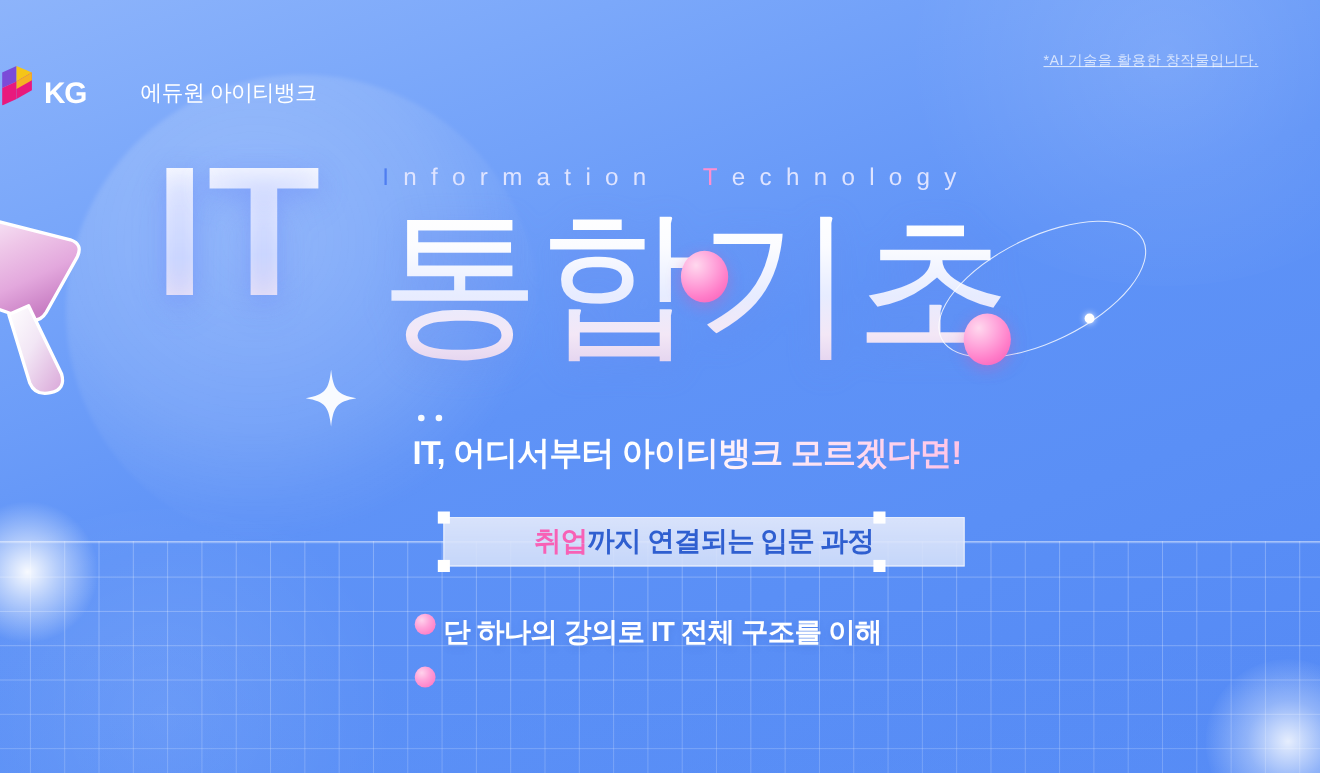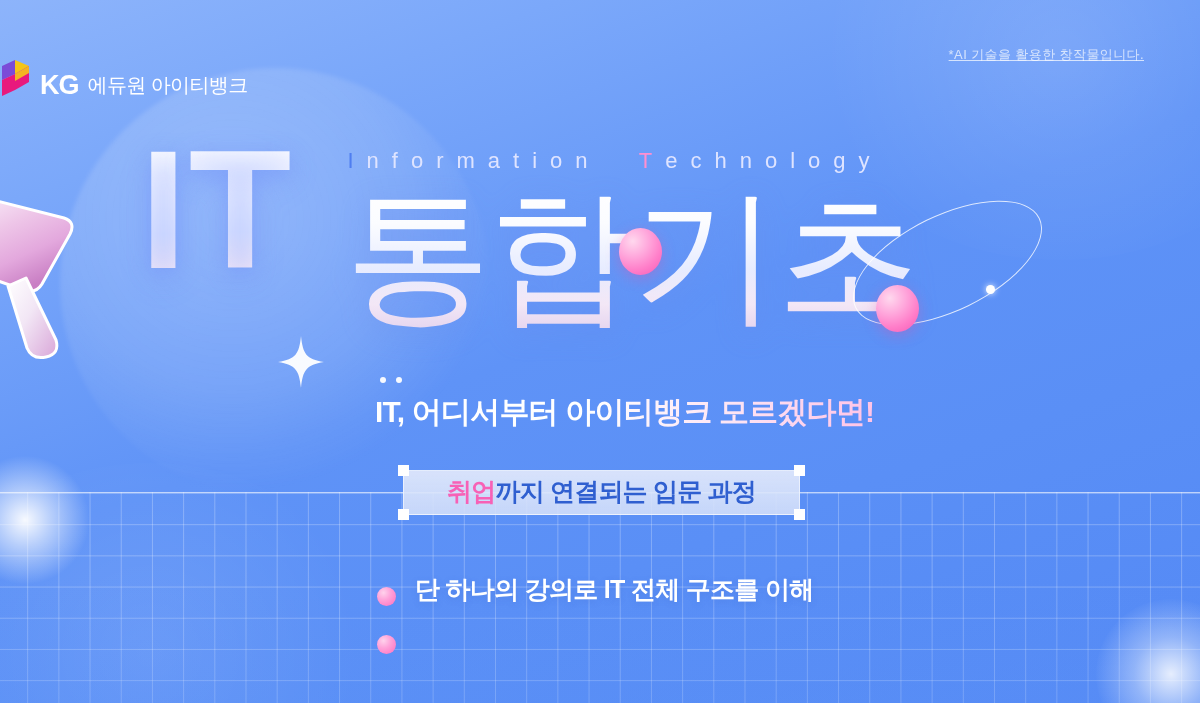--- a/index.html
+++ b/index.html
@@ -75,21 +75,21 @@
     display:flex; align-items:center; gap:9px;
   }
   .logo-mark{ position:relative; width:30px; height:36px; margin-right:1px; }
   .logo-mark svg{ display:block; }
   .logo-kg{
     font-size:27px; font-weight:bold; color:#ffffff; letter-spacing:-1px;
     line-height:1; position:relative; top:7px;
   }
   .logo-name{
     font-size:20px; color:#ffffff; letter-spacing:-.6px;
-    line-height:1; position:relative; top:7px; font-weight:500;
+    line-height:1; position:relative; top:7px; font-weight:500;margin-left:40px;
   }
 
   
   .it-sub{
     position:absolute; left:0; right:0; top:148px;
     text-align:center;
     font-size:22px; font-weight:300;
     letter-spacing:13px;
     color:#dfe4ff;
     white-space:nowrap;
@@ -160,42 +160,42 @@
   .subhead{
     position:absolute; left:375px; top:392px;
     font-size:30px; font-weight:bold; letter-spacing:-.8px;
     white-space:nowrap;
     background:linear-gradient(92deg,#ffffff 0%,#ffffff 42%,#fde4f4 72%,#ffc3e6 100%);
     -webkit-background-clip:text; background-clip:text; color:transparent;
   }
 
   
   .badge-box{
-    position:absolute; left:403px; top:470px; width:397px; height:45px;
+    position:absolute; left:403px; top:470px; width:474px; height:45px;
     background:linear-gradient(180deg,rgba(226,233,252,.92) 0%,rgba(212,224,250,.88) 100%);
     border:1px solid rgba(255,255,255,.55);
     display:flex; align-items:center; justify-content:center;
   }
   .badge-text{
     font-size:25px; font-weight:bold; letter-spacing:-.8px; color:#2f5fd0;
     white-space:nowrap; position:relative; top:-1px;
   }
   .badge-text .pink{ color:#f761b6; }
   .handle{
     position:absolute; width:11px; height:11px; background:#ffffff;
   }
   .handle.tl{ left:398px; top:465px; }
   .handle.tr{ left:794px; top:465px; }
   .handle.bl{ left:398px; top:509px; }
   .handle.br{ left:794px; top:509px; }
 
   
   .bullets{ position:absolute; left:377px; top:558px; }
   .bullet{
-    display:flex; align-items:flex-end; gap:19px;
+    display:flex; align-items:flex-start; gap:7px;
     height:48px;
   }
   .bullet-dot{
     width:19px; height:19px; border-radius:50%;
     background:radial-gradient(circle at 34% 30%, #ffd2ec 0%, #ffa2d9 40%, #ff83c9 75%, #f96cbd 100%);
     flex:none;
   }
   .bullet-text{
     font-size:25px; font-weight:bold; color:#ffffff; letter-spacing:-.7px;
     white-space:nowrap;

